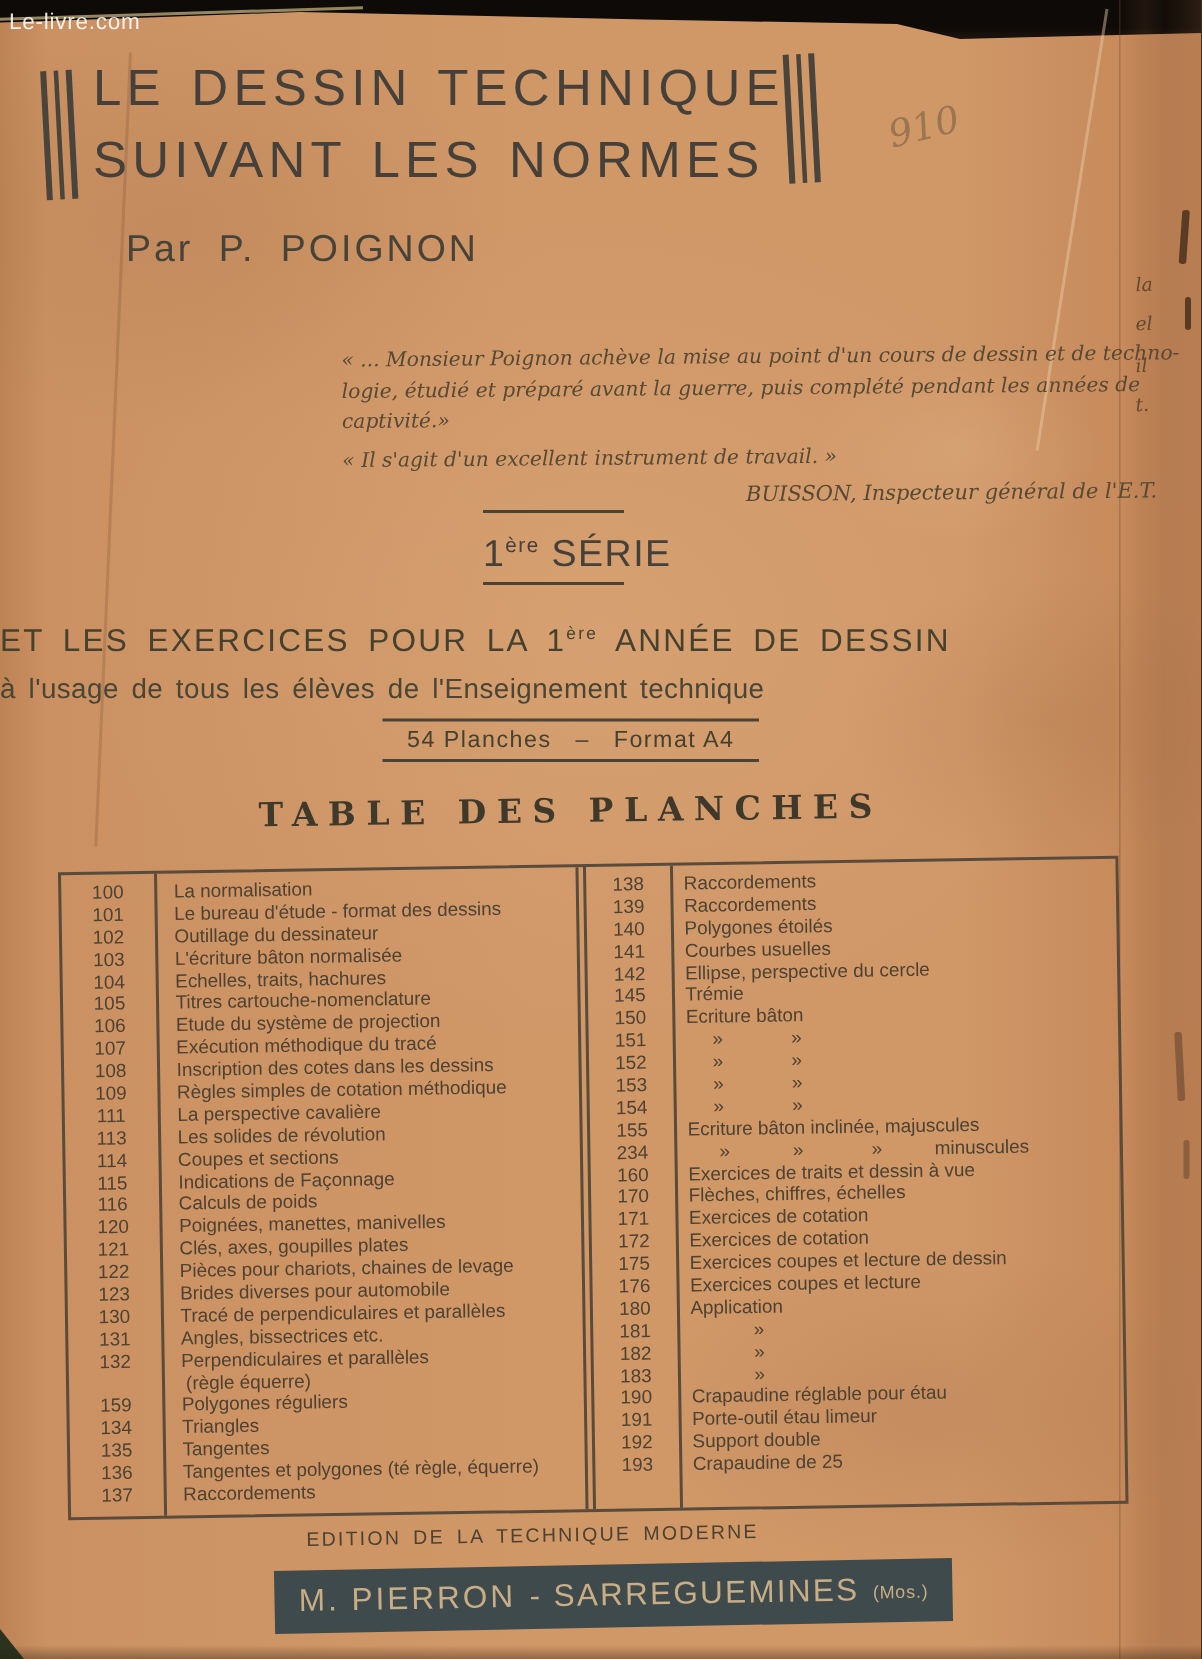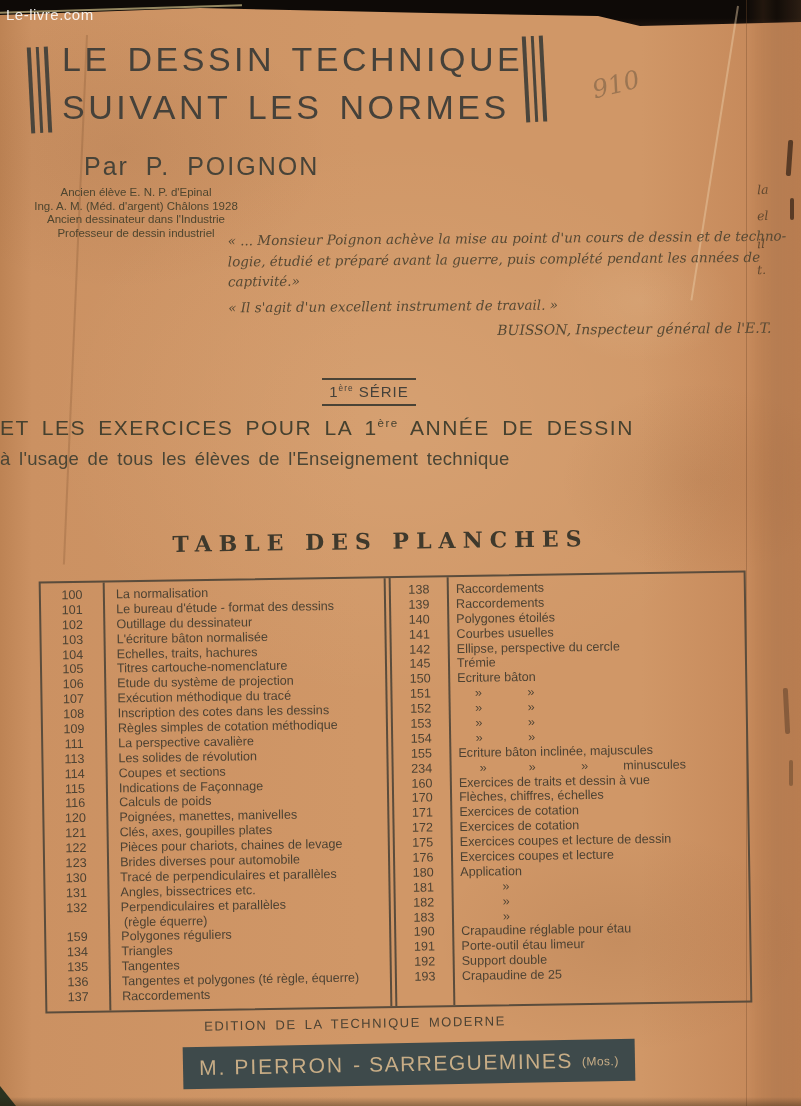--- a/index.html
+++ b/index.html
@@ -44,21 +44,21 @@
 
   .author-par{position:absolute;left:84px;top:152px;font-size:25px;letter-spacing:2px;word-spacing:8px;color:#474338;white-space:nowrap;text-align:center;}
   .credentials{position:absolute;left:22px;top:186px;width:228px;text-align:center;font-size:11.5px;line-height:13.6px;color:#4e452f;}
 
   .quote{position:absolute;left:228px;top:228px;width:545px;font-family:"DejaVu Serif",serif;font-style:italic;
     font-size:13.5px;line-height:20.5px;color:#574934;transform:rotate(-.5deg);}
   .quote .ql{white-space:nowrap;}
   .quote .q2{margin-top:5px;}
   .quote .attr{margin-top:5px;text-align:right;font-size:14px;padding-right:2px;}
   .serie-box{position:absolute;left:322px;top:340px;width:94px;text-align:center;border-top:2px solid #4a4336;border-bottom:2px solid #4a4336;
-    padding:3px 0 4px;font-size:15px;letter-spacing:1px;color:#45413a;white-space:nowrap;margin-top:38px;}
+    padding:13px 0 4px;font-size:25px;letter-spacing:1px;color:#45413a;white-space:nowrap;}
   sup{font-size:.55em;}
   .doc1{position:absolute;left:0;right:40px;top:385px;font-size:23px;letter-spacing:2.5px;word-spacing:8px;color:#46412f;}
   .doc2{position:absolute;left:0;right:40px;top:416px;font-size:21px;letter-spacing:1.5px;word-spacing:5px;color:#46412f;}
   .doc3{position:absolute;left:0;right:40px;top:448px;font-size:18.5px;letter-spacing:.3px;word-spacing:3px;color:#4a4535;}
   .format-wrap{position:absolute;left:0;right:40px;top:479px;text-align:center;}
   .format-box{display:inline-block;border-top:2px solid #4a4336;border-bottom:2px solid #4a4336;padding:4px 16px 3px;
     font-size:15.5px;letter-spacing:1px;white-space:pre;color:#46412f;}
 
   .table-title{position:absolute;left:0;right:40px;top:528px;text-align:center;font-family:"DejaVu Serif",serif;font-weight:bold;
     font-size:22px;letter-spacing:7px;color:#3f392c;transform:rotate(-.8deg);}
@@ -119,38 +119,35 @@
     </div>
   <div class="title-line t2">SUIVANT LES NORMES</div>
   <div class="title-line t1">LE DESSIN TECHNIQUE</div>
   <div class="bars bars-right">
       <span></span>
       <span></span>
       <span></span>
     </div>
 
   <div class="author-par">Par P. POIGNON</div>
-  <div class="credentials">
-    <div>Ancien élève E. N. P. d'Epinal</div>
-    <div>Ing. A. M. (Méd. d'argent) Châlons 1928</div>
-    <div>Ancien dessinateur dans l'Industrie</div>
-    <div>Professeur de dessin industriel</div>
-  </div>
 
   <div class="quote">
     <div class="ql">« ... Monsieur Poignon achève la mise au point d'un cours de dessin et de techno-</div>
     <div class="ql">logie, étudié et préparé avant la guerre, puis complété pendant les années de</div>
     <div class="ql">captivité.»</div>
     <div class="ql q2">« Il s'agit d'un excellent instrument de travail. »</div>
     <div class="attr">BUISSON, Inspecteur général de l'E.T.</div>
   </div>
 
   <div class="serie-box"><span>1</span><sup>ère</sup><span> SÉRIE</span></div>
   <div class="doc2"><span>ET LES EXERCICES POUR LA 1</span><sup>ère</sup><span> ANNÉE DE DESSIN</span></div>
   <div class="doc3">à l'usage de tous les élèves de l'Enseignement technique</div>
+  <div class="format-wrap">
+    <span class="format-box">54 Planches   –   Format A4</span>
+  </div>
 
   <div class="table-title">TABLE DES PLANCHES</div>
   <div class="ptable">
     <div class="pcol col-left" id="col-left">
       <div class="colsep"></div>
     <div class="trow"><span class="tnum">100</span><span class="ttxt">La normalisation</span></div>
         <div class="trow"><span class="tnum">101</span><span class="ttxt">Le bureau d'étude - format des dessins</span></div>
         <div class="trow"><span class="tnum">102</span><span class="ttxt">Outillage du dessinateur</span></div>
         <div class="trow"><span class="tnum">103</span><span class="ttxt">L'écriture bâton normalisée</span></div>
         <div class="trow"><span class="tnum">104</span><span class="ttxt">Echelles, traits, hachures</span></div>

